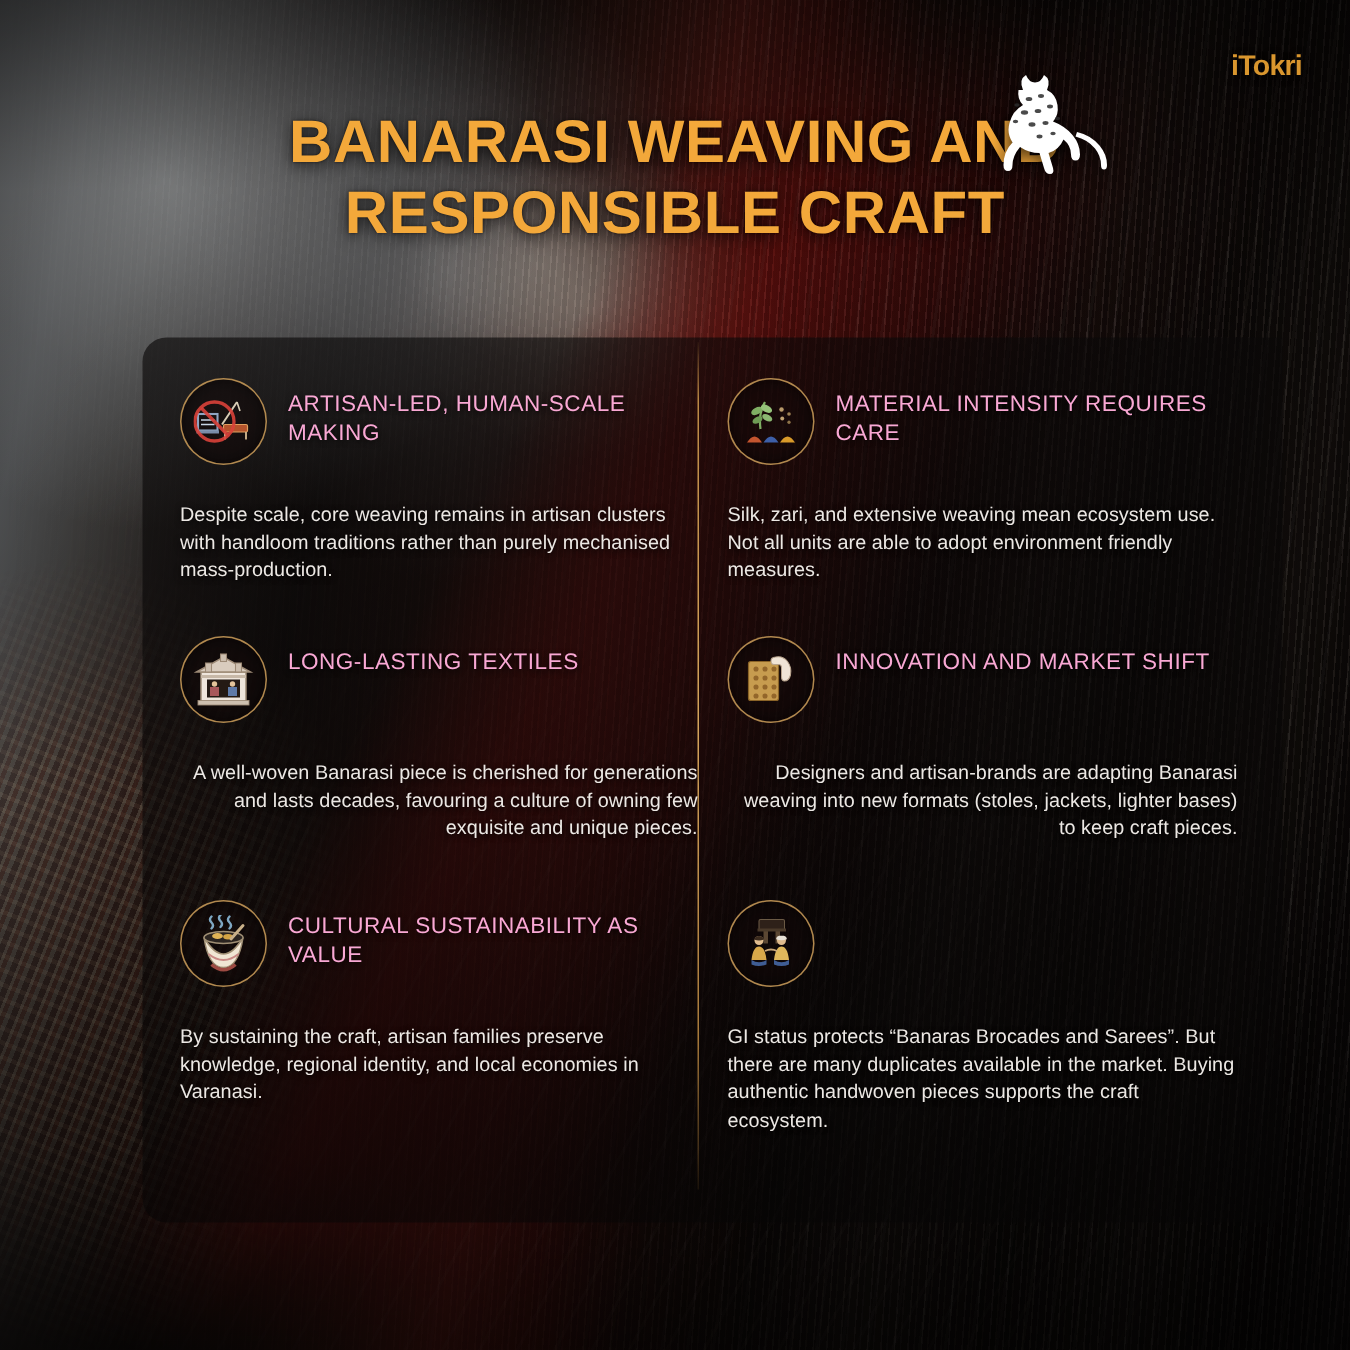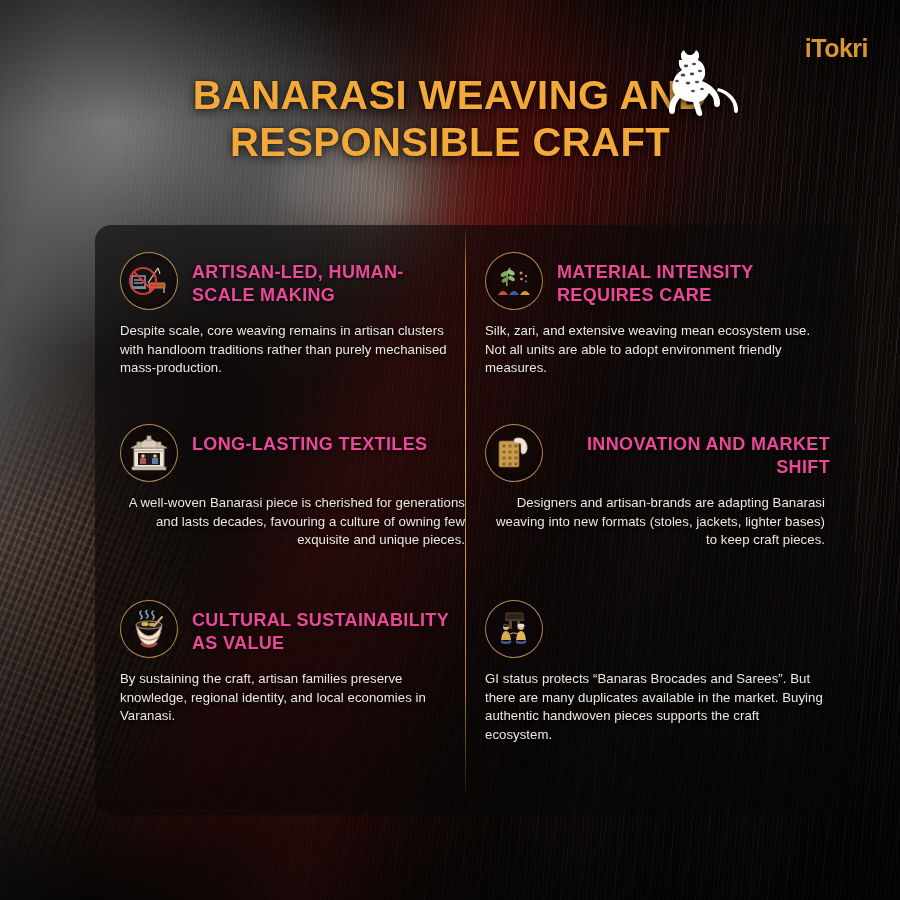--- a/index.html
+++ b/index.html
@@ -126,21 +126,21 @@
     text-shadow: 0 2px 10px rgba(0,0,0,0.75), 0 0 2px rgba(0,0,0,0.6);
   }
   .title .line { display: block; }
 
   
   .brand {
     position: absolute;
     top: 34px;
     right: 32px;
     color: #D9962E;
-    font-size: 25px;
+    font-size: 19px;
     font-weight: bold;
     letter-spacing: -0.5px;
     text-shadow: 0 1px 6px rgba(0,0,0,0.7);
     text-align: center;
   }
   .brand-cat {
     position: absolute;
     top: 44px;
     right: 160px;
     width: 78px;
@@ -212,32 +212,32 @@
     position: relative;
     overflow: hidden;
     display: flex;
     align-items: center;
     justify-content: center;
     box-shadow: inset 0 0 12px rgba(0,0,0,0.55);
   }
   .icon-badge svg { display: block; }
 
   .card-title {
-    color: #ec4899;
-    font-size: 18px;
-    font-weight: bold;
+    color: #f9a8d4;
+    font-size: 15px;
+    font-weight: normal;
     line-height: 1.25;
     letter-spacing: 0.35px;
     padding-top: 9px;
     text-transform: uppercase;
     text-shadow: 0 1px 4px rgba(0,0,0,0.85);
   }
 
   .card-body {
-    margin-top: 8px;
+    margin-top: 20px;
     color: #ECE8E4;
     font-size: 13.2px;
     line-height: 1.42;
     letter-spacing: 0.05px;
     text-shadow: 0 1px 4px rgba(0,0,0,0.9);
   }
   .col-right .card-body { width: 340px; }
 </style>
 </head>
 <body>

